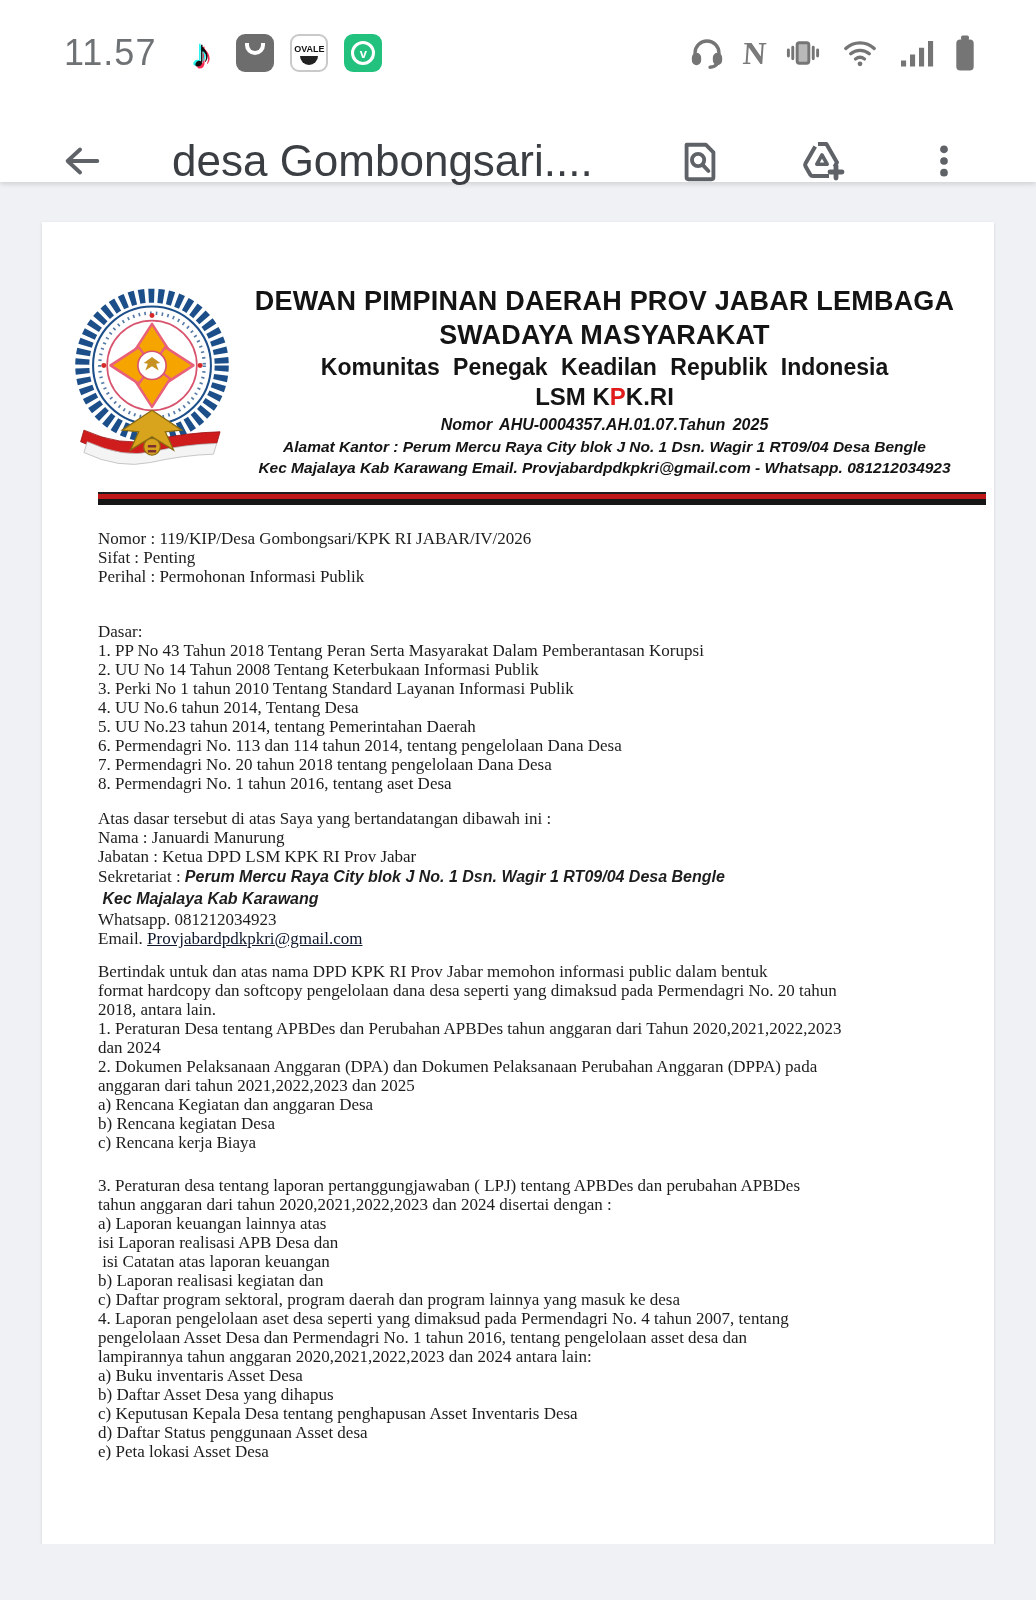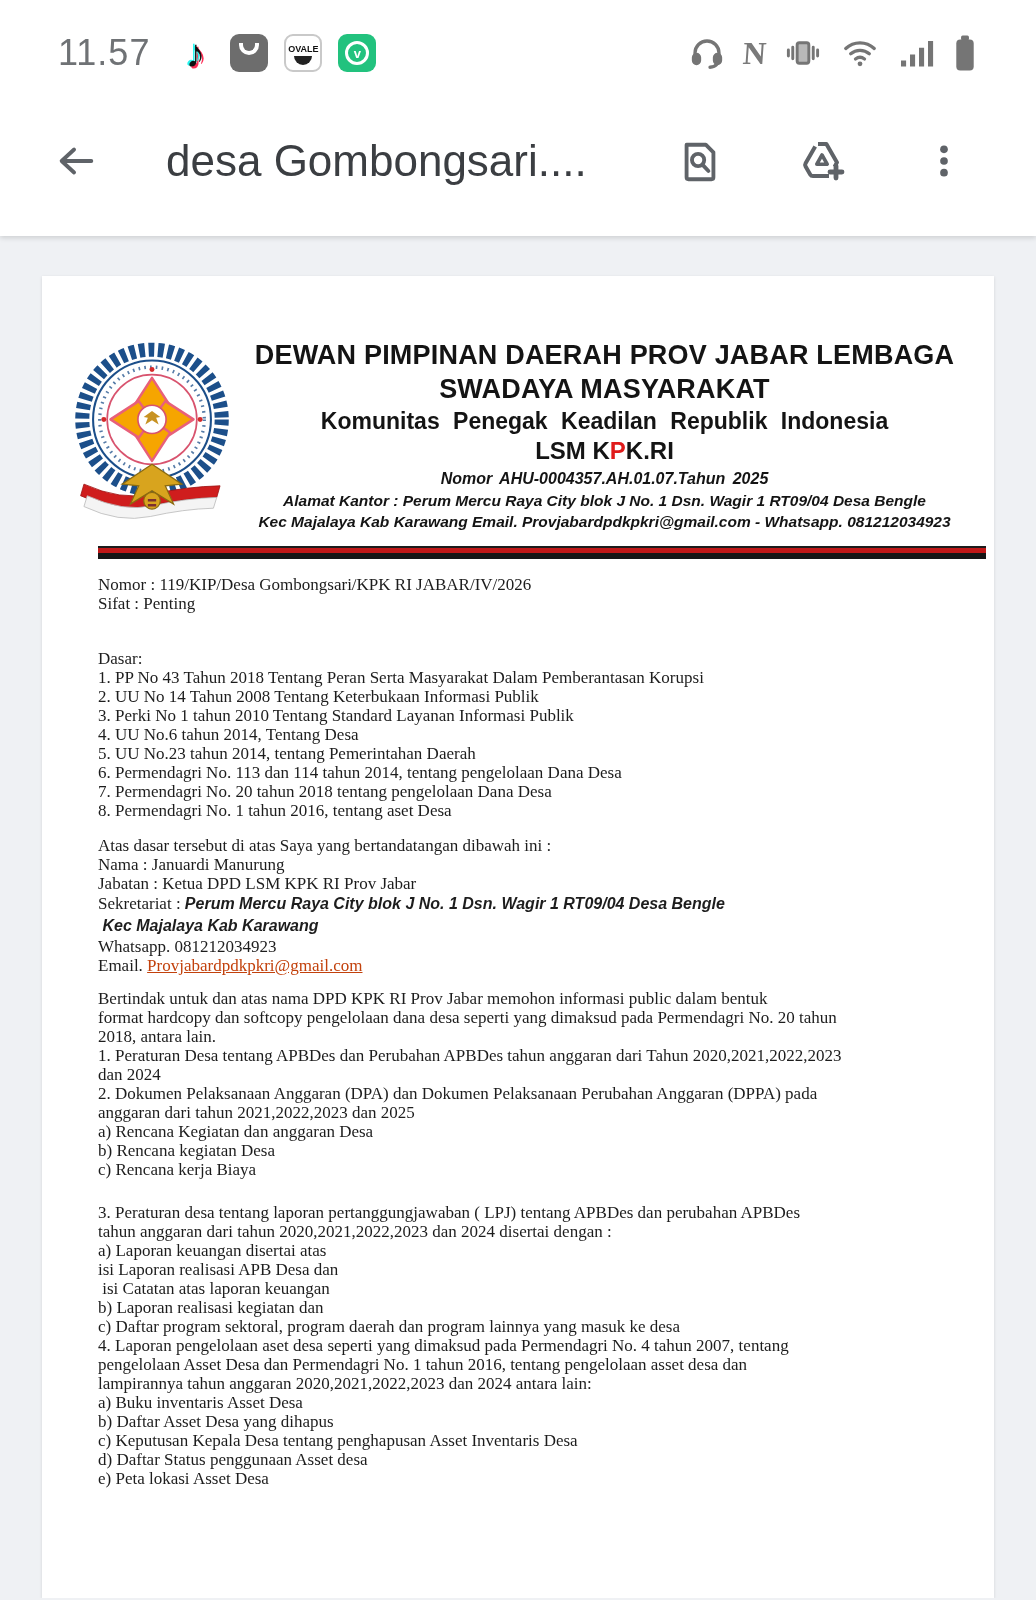--- a/index.html
+++ b/index.html
@@ -1,20 +1,20 @@
 <!DOCTYPE html>
 <html><head>
 <meta charset="utf-8">
 <style>
   * { margin:0; padding:0; box-sizing:border-box; }
   html,body { width:1036px; height:1600px; }
   body { font-family:"Liberation Sans", sans-serif; background:#eff1f4; overflow:hidden; }
 
   
-  .top { background:#ffffff; height:236px; box-shadow:0 2px 5px rgba(0,0,0,.14); position:relative; z-index:5; }
+  .top { background:#ffffff; height:182px; box-shadow:0 2px 5px rgba(0,0,0,.14); position:relative; z-index:5;padding-left:6px; }
 
   .status-bar { height:96px; display:flex; align-items:center; padding:10px 58px 0 58px; }
   .sb-time { font-size:36px; color:#6f7275; letter-spacing:1px; margin-right:26px; }
   .sb-apps { display:flex; align-items:center; gap:16px; }
   .app-chip { width:38px; height:38px; border-radius:9px; display:flex; align-items:center; justify-content:center; position:relative; }
   .chip-tiktok { background:transparent; }
   .chip-tiktok .note { font-size:40px; font-weight:bold; color:#111; text-shadow:-2px -1px 0 #25f4ee, 2px 2px 0 #fe2c55; line-height:1; }
   .chip-bag { background:#6d6d6d; }
   .chip-bag .bag-handle { width:20px; height:12px; border:4px solid #fff; border-top:none; border-radius:0 0 12px 12px; margin-top:-8px; }
   .chip-ovale { background:#fff; border:2px solid #c9c9c9; flex-direction:column;text-align:right; }
@@ -44,25 +44,25 @@
   .lh-l3 { font-size:23px; font-weight:bold; line-height:29px; word-spacing:7px; margin-top:1px; }
   .lh-l4 { font-size:24px; font-weight:bold; line-height:30px; }
   .lh-l4 .red { color:#e01b1b; }
   .lh-reg { font-size:16px; font-weight:bold; font-style:italic; line-height:22px; margin-top:2px; word-spacing:3px; }
   .lh-addr { font-size:15.5px; font-weight:bold; font-style:italic; line-height:21px; }
 
   .divider { height:13px; margin:8px 8px 0 56px;
     background:linear-gradient(to bottom, #1c1c1c 0%, #1c1c1c 18%, #c01818 18%, #c01818 55%, #161616 55%, #161616 100%); }
 
   
-  .letter-body { padding:16px 56px 0 56px; font-family:"Liberation Serif", serif; font-size:17px; line-height:19px; color:#1d1d1d; }
+  .letter-body { padding:24px 56px 0 56px; font-family:"Liberation Serif", serif; font-size:17px; line-height:19px; color:#1d1d1d; }
   .letter-body .line { min-height:19px; white-space:pre-wrap; }
   .letter-body .bis { font-family:"Liberation Sans", sans-serif; font-weight:bold; font-style:italic; font-size:16px; line-height:22px; }
   .letter-body .line.bis-line { line-height:22px; min-height:22px; }
-  .email-link { color:#c2410c; text-decoration:underline; cursor:pointer; }
+  .email-link { color:#0f172a; text-decoration:underline; cursor:pointer; }
 </style>
 </head>
 <body>
 
 <header class="top">
 
   <div class="status-bar">
     <span class="sb-time">11.57</span>
 
     <div class="sb-apps">
@@ -200,20 +200,21 @@
         <div class="lh-addr">Alamat Kantor : Perum Mercu Raya City blok J No. 1 Dsn. Wagir 1 RT09/04 Desa Bengle</div>
         <div class="lh-addr">Kec Majalaya Kab Karawang Email. Provjabardpdkpkri@gmail.com - Whatsapp. 081212034923</div>
       </div>
     </div>
 
     <div class="divider"></div>
 
     <div class="letter-body">
         <div class="line">Nomor : 119/KIP/Desa Gombongsari/KPK RI JABAR/IV/2026</div>
         <div class="line">Sifat : Penting</div>
+        <div class="line">Perihal : Permohonan Informasi Publik</div>
         <div class="gap" style="height: 36px;"></div>
         <div class="line">Dasar:</div>
         <div class="line">1. PP No 43 Tahun 2018 Tentang Peran Serta Masyarakat Dalam Pemberantasan Korupsi</div>
         <div class="line">2. UU No 14 Tahun 2008 Tentang Keterbukaan Informasi Publik</div>
         <div class="line">3. Perki No 1 tahun 2010 Tentang Standard Layanan Informasi Publik</div>
         <div class="line">4. UU No.6 tahun 2014, Tentang Desa</div>
         <div class="line">5. UU No.23 tahun 2014, tentang Pemerintahan Daerah</div>
         <div class="line">6. Permendagri No. 113 dan 114 tahun 2014, tentang pengelolaan Dana Desa</div>
         <div class="line">7. Permendagri No. 20 tahun 2018 tentang pengelolaan Dana Desa</div>
         <div class="line">8. Permendagri No. 1 tahun 2016, tentang aset Desa</div>
@@ -232,21 +233,21 @@
         <div class="line">1. Peraturan Desa tentang APBDes dan Perubahan APBDes tahun anggaran dari Tahun 2020,2021,2022,2023</div>
         <div class="line">dan 2024</div>
         <div class="line">2. Dokumen Pelaksanaan Anggaran (DPA) dan Dokumen Pelaksanaan Perubahan Anggaran (DPPA) pada</div>
         <div class="line">anggaran dari tahun 2021,2022,2023 dan 2025</div>
         <div class="line">a) Rencana Kegiatan dan anggaran Desa</div>
         <div class="line">b) Rencana kegiatan Desa</div>
         <div class="line">c) Rencana kerja Biaya</div>
         <div class="gap" style="height: 24px;"></div>
         <div class="line">3. Peraturan desa tentang laporan pertanggungjawaban ( LPJ) tentang APBDes dan perubahan APBDes</div>
         <div class="line">tahun anggaran dari tahun 2020,2021,2022,2023 dan 2024 disertai dengan :</div>
-        <div class="line">a) Laporan keuangan disertai atas</div>
+        <div class="line">a) Laporan keuangan lainnya atas</div>
         <div class="line">isi Laporan realisasi APB Desa dan</div>
         <div class="line"> isi Catatan atas laporan keuangan</div>
         <div class="line">b) Laporan realisasi kegiatan dan</div>
         <div class="line">c) Daftar program sektoral, program daerah dan program lainnya yang masuk ke desa</div>
         <div class="line">4. Laporan pengelolaan aset desa seperti yang dimaksud pada Permendagri No. 4 tahun 2007, tentang</div>
         <div class="line">pengelolaan Asset Desa dan Permendagri No. 1 tahun 2016, tentang pengelolaan asset desa dan</div>
         <div class="line">lampirannya tahun anggaran 2020,2021,2022,2023 dan 2024 antara lain:</div>
         <div class="line">a) Buku inventaris Asset Desa</div>
         <div class="line">b) Daftar Asset Desa yang dihapus</div>
         <div class="line">c) Keputusan Kepala Desa tentang penghapusan Asset Inventaris Desa</div>

